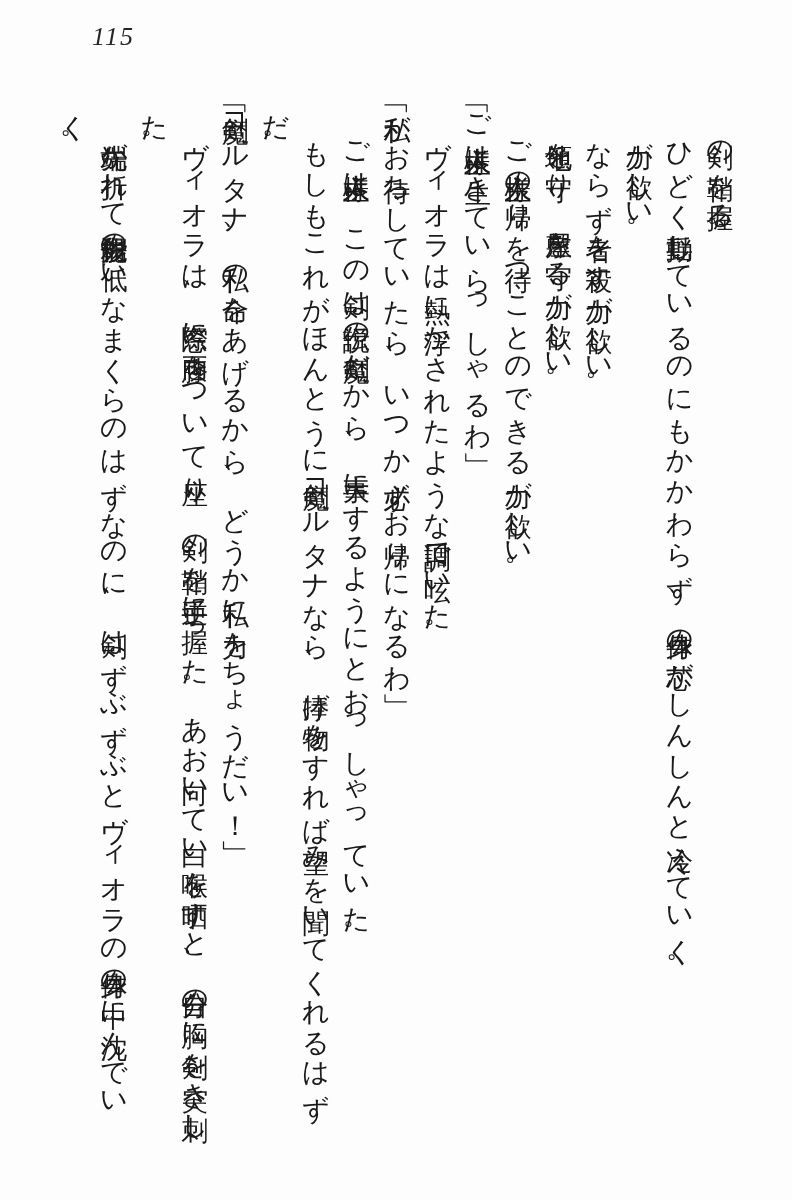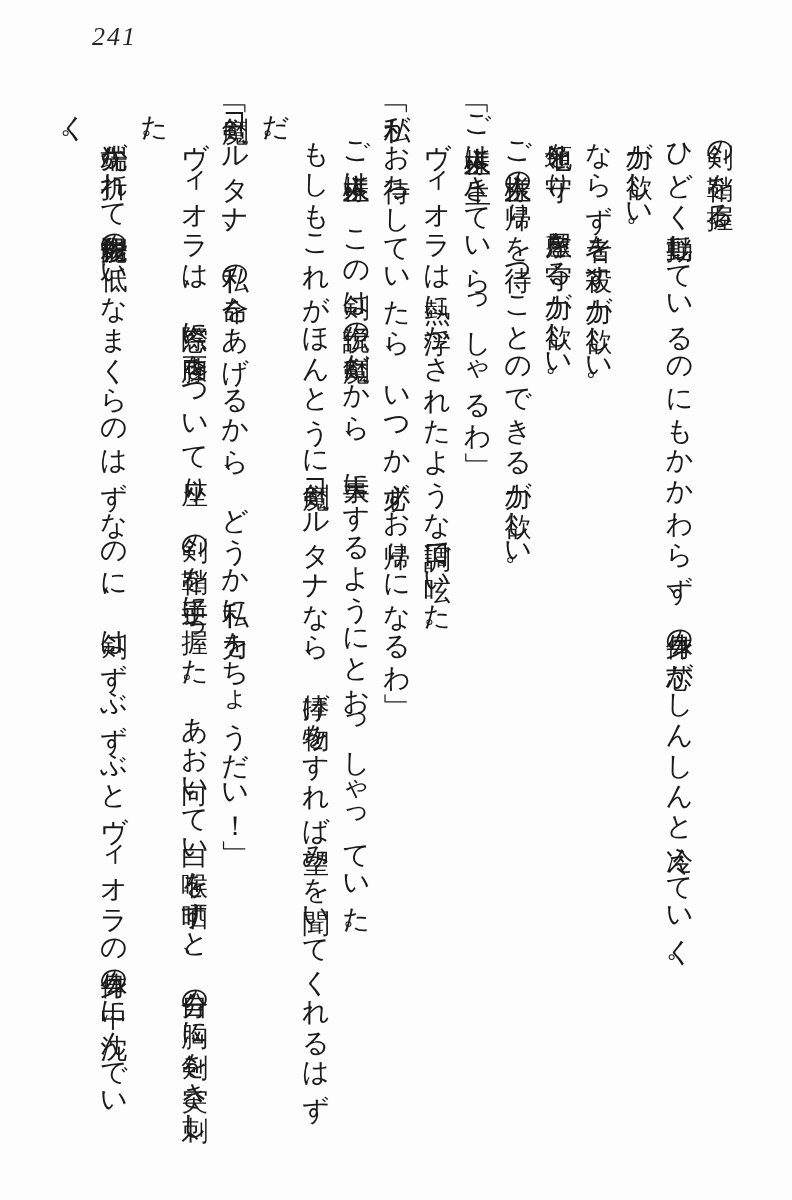--- a/index.html
+++ b/index.html
@@ -48,21 +48,21 @@
     padding: 0;
   }
   .para.indent {
     text-indent: 1em;
   }
 </style>
 </head>
 <body>
 
 <div class="page">
-  <div class="page-number">241</div>
+  <div class="page-number">115</div>
   <div class="text-block" id="text-block">
       <p class="para indent">剣の鞘を握る。</p>
       <p class="para indent">ひどく動揺しているのにもかかわらず、身体の芯がしんしんと冷えていく。</p>
       <p class="para indent">力が欲しい。</p>
       <p class="para indent">ならず者を殺す力が欲しい。</p>
       <p class="para indent">領地を守り、屋敷を守る力が欲しい。</p>
       <p class="para indent">ご主人様の帰りを待つことのできる力が欲しい。</p>
       <p class="para">「ご主人様は生きていらっしゃるわ」</p>
       <p class="para indent">ヴィオラは熱に浮かされたような口調で呟いた。</p>
       <p class="para">「私がお待ちしていたら、いつか必ずお帰りになるわ」</p>

